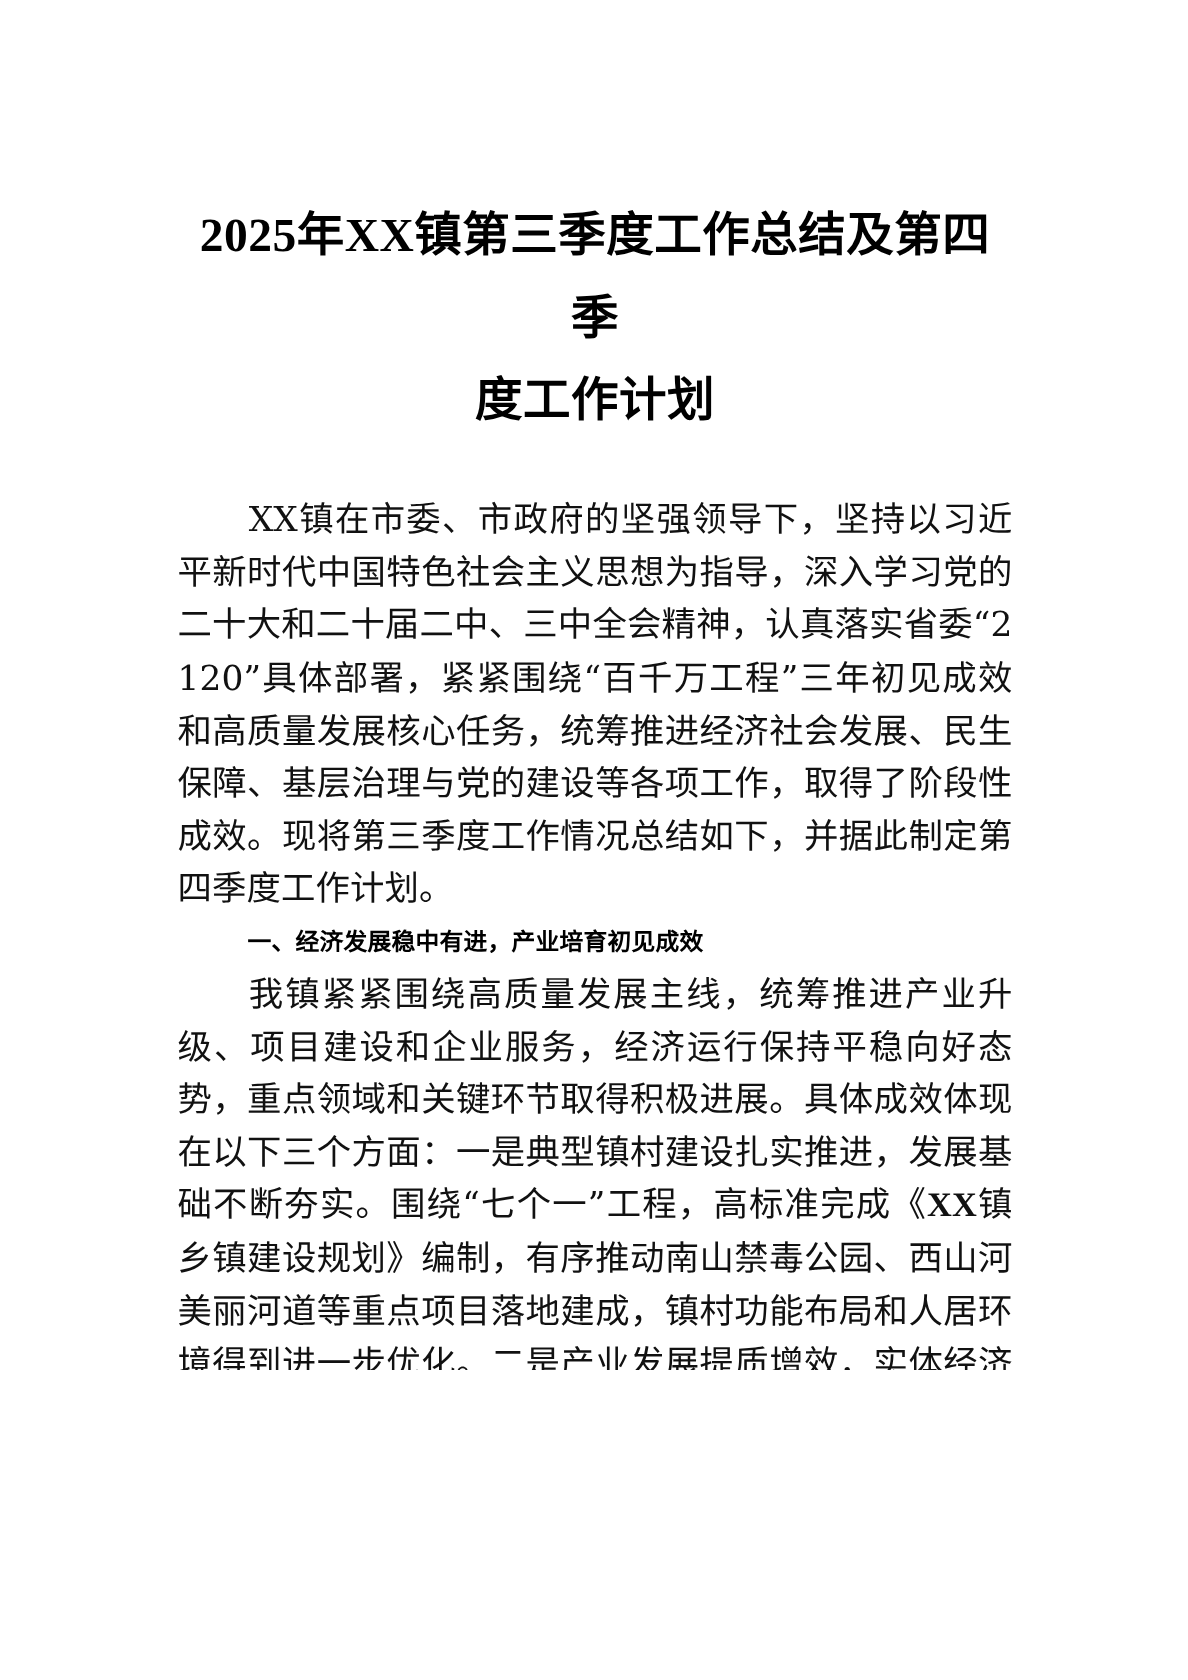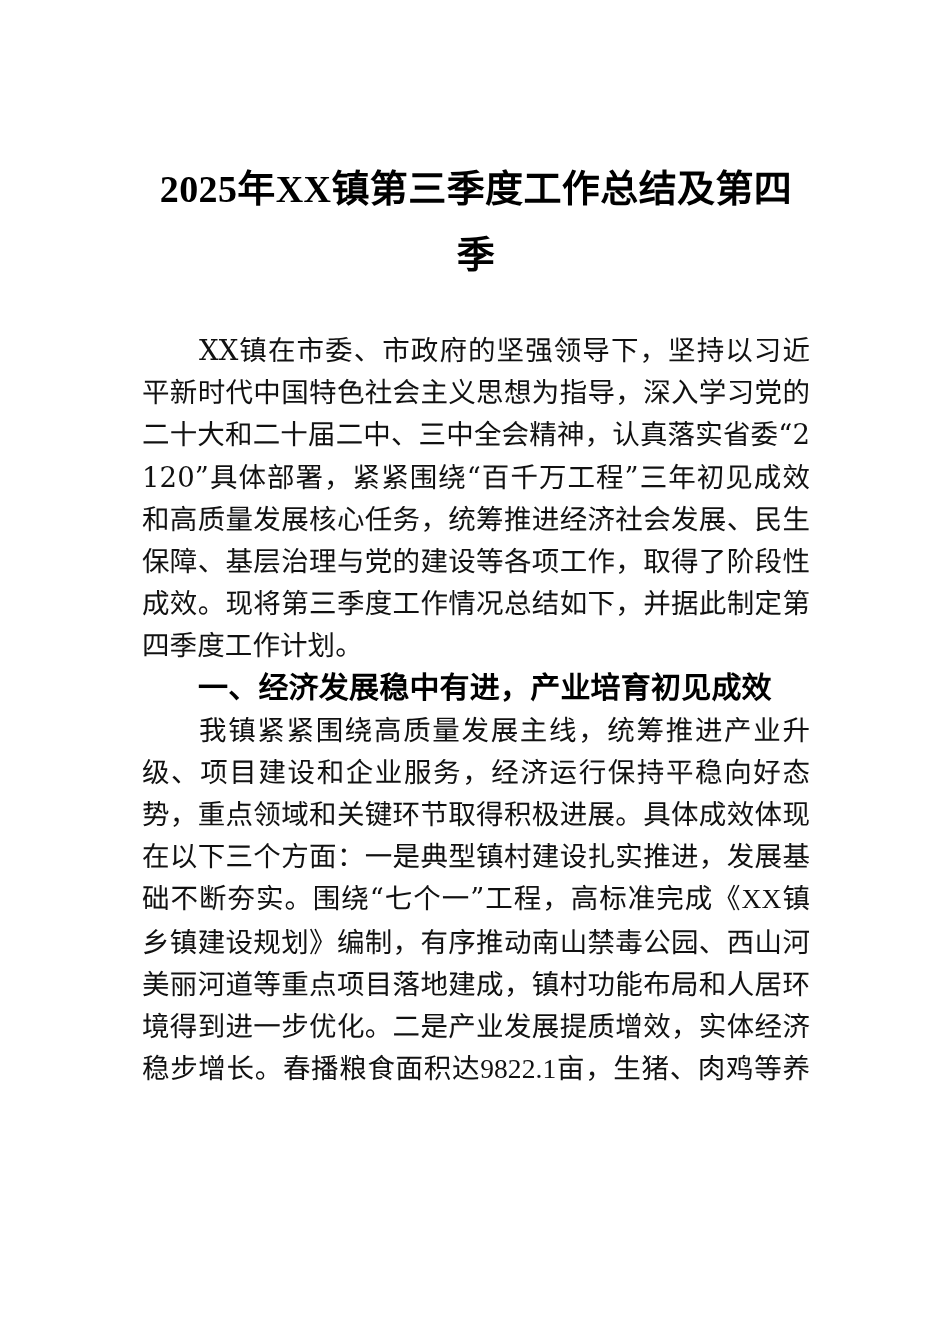--- a/index.html
+++ b/index.html
@@ -38,21 +38,21 @@
     letter-spacing: 0.4px;
     margin: 0;
     padding-top: 156px;
     word-break: break-all;
   }
 
   
   .section-heading {
     font-family: "DejaVu Sans", "Liberation Sans", sans-serif;
     font-weight: bold;
-    font-size: 30px;
+    font-size: 19px;
     line-height: 42px;
     color: #000000;
     text-indent: 56px;
     margin: 0;
     letter-spacing: 0.2px;
     word-break: break-all;
   }
 
   
   .body-paragraph {
@@ -68,32 +68,33 @@
     letter-spacing: 0.1px;
   }
 
   .first-paragraph {
     margin-top: 41px;
   }
 
   
   .b {
     font-family: "Liberation Serif", "DejaVu Serif", serif;
-    font-weight: normal;
+    font-weight: bold;
   }
 </style>
 </head>
 <body>
 
 <div class="page">
 
   <div class="doc-body">
 
     <h1 class="doc-title">
       <span>2025年XX镇第三季度工作总结及第四季</span><br>
+      <span>度工作计划</span>
     </h1>
 
     <p class="body-paragraph first-paragraph">XX镇在市委、市政府的坚强领导下，坚持以习近平新时代中国特色社会主义思想为指导，深入学习党的二十大和二十届二中、三中全会精神，认真落实省委“2120”具体部署，紧紧围绕“百千万工程”三年初见成效和高质量发展核心任务，统筹推进经济社会发展、民生保障、基层治理与党的建设等各项工作，取得了阶段性成效。现将第三季度工作情况总结如下，并据此制定第四季度工作计划。</p>
 
     <h2 class="section-heading">一、经济发展稳中有进，产业培育初见成效</h2>
 
     <p class="body-paragraph">我镇紧紧围绕高质量发展主线，统筹推进产业升级、项目建设和企业服务，经济运行保持平稳向好态势，重点领域和关键环节取得积极进展。具体成效体现在以下三个方面：一是典型镇村建设扎实推进，发展基础不断夯实。围绕“七个一”工程，高标准完成《<span class="b">XX</span>镇乡镇建设规划》编制，有序推动南山禁毒公园、西山河美丽河道等重点项目落地建成，镇村功能布局和人居环境得到进一步优化。二是产业发展提质增效，实体经济稳步增长。春播粮食面积达<span class="b">9822.1</span>亩，生猪、肉鸡等养殖业总体平稳；中秉环保科技公司上半年产值突破千万元，示范带动效应显著。招商引资取得积极进展，累计对接重点企业<span class="b">2</span>家，达成意向项目<span class="b">4</span>个，总投资规模约<span class="b">XX</span>万元，为后续发展注入新动能。三是营商环境持续优化，服务效能有效提升。镇政府主动靠前服务，保障黄牛屠宰厂、安溪村郊野公园等项目顺利落地，协调解决企业用地、审批等关键问题；同步开展“千企万户大走访”活动，精准帮助企业纾解金融、用工等实际困难，进一步激发市场主体活力。</p>
 
   </div>
 

